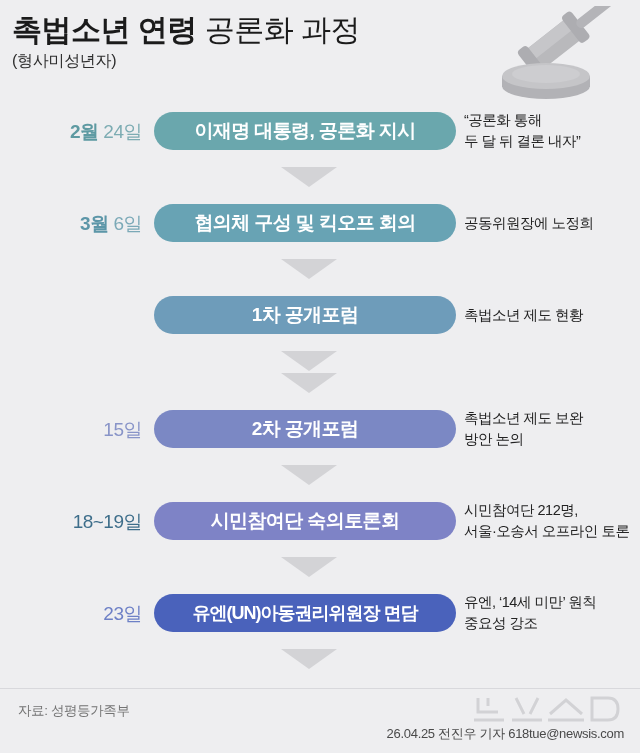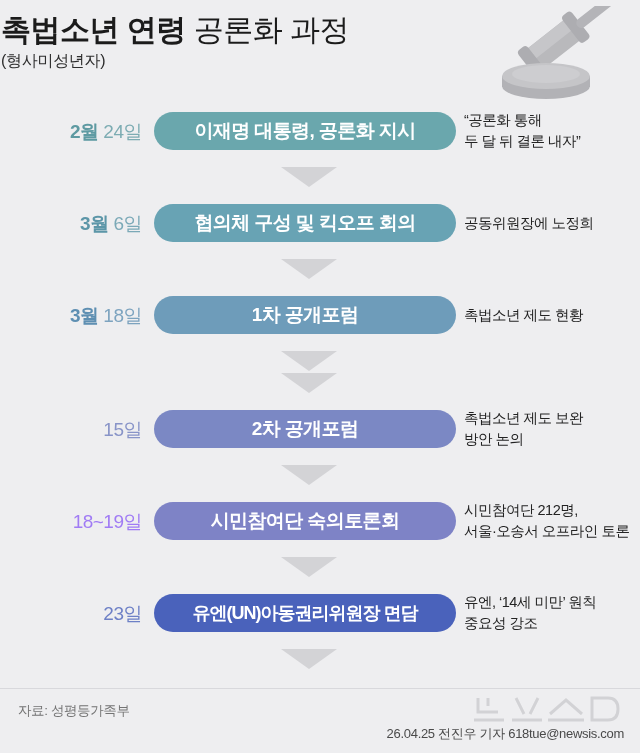--- a/index.html
+++ b/index.html
@@ -16,21 +16,21 @@
     width: 640px;
     height: 753px;
     background: #eeeef0;
     overflow: hidden;
     box-sizing: border-box;
   }
 
   
   .header {
     position: absolute;
-    left: 1px;
+    left: 12px;
     top: 12px;
     width: 470px;
   }
   .title {
     font-size: 30px;
     line-height: 1.18;
     color: #1b1b1b;
     letter-spacing: -0.5px;
     white-space: nowrap;
   }
@@ -228,24 +228,20 @@
       <div class="bar" style="background: rgb(104, 163, 180);">협의체 구성 및 킥오프 회의</div>
       <div class="note">
         <span>공동위원장에 노정희</span>
       </div>
     </div>
     <div class="gap">
         <div class="arrow" style="border-top-color: rgb(211, 211, 214);"></div>
       </div>
 
     <div class="row">
-      <div class="date" style="color: rgb(94, 143, 178);">
-        <span class="m">3월</span>
-        <span class="d">18일</span>
-      </div>
       <div class="bar" style="background: rgb(110, 156, 186);">1차 공개포럼</div>
       <div class="note">
         <span>촉법소년 제도 현황</span>
       </div>
     </div>
     <div class="gap">
         <div class="arrow" style="border-top-color: rgb(211, 211, 214);"></div>
       </div>
 
     <div class="gap">
@@ -261,21 +257,21 @@
       <div class="note">
         <span>촉법소년 제도 보완</span>
         <span>방안 논의</span>
       </div>
     </div>
     <div class="gap">
         <div class="arrow" style="border-top-color: rgb(211, 211, 214);"></div>
       </div>
 
     <div class="row">
-      <div class="date" style="color: #8b5cf6;">
+      <div class="date" style="color: #0c4a6e;">
         <span class="m"></span>
         <span class="d">18~19일</span>
       </div>
       <div class="bar" style="background: rgb(126, 131, 198);">시민참여단 숙의토론회</div>
       <div class="note">
         <span>시민참여단 212명,</span>
         <span>서울·오송서 오프라인 토론</span>
       </div>
     </div>
     <div class="gap">

